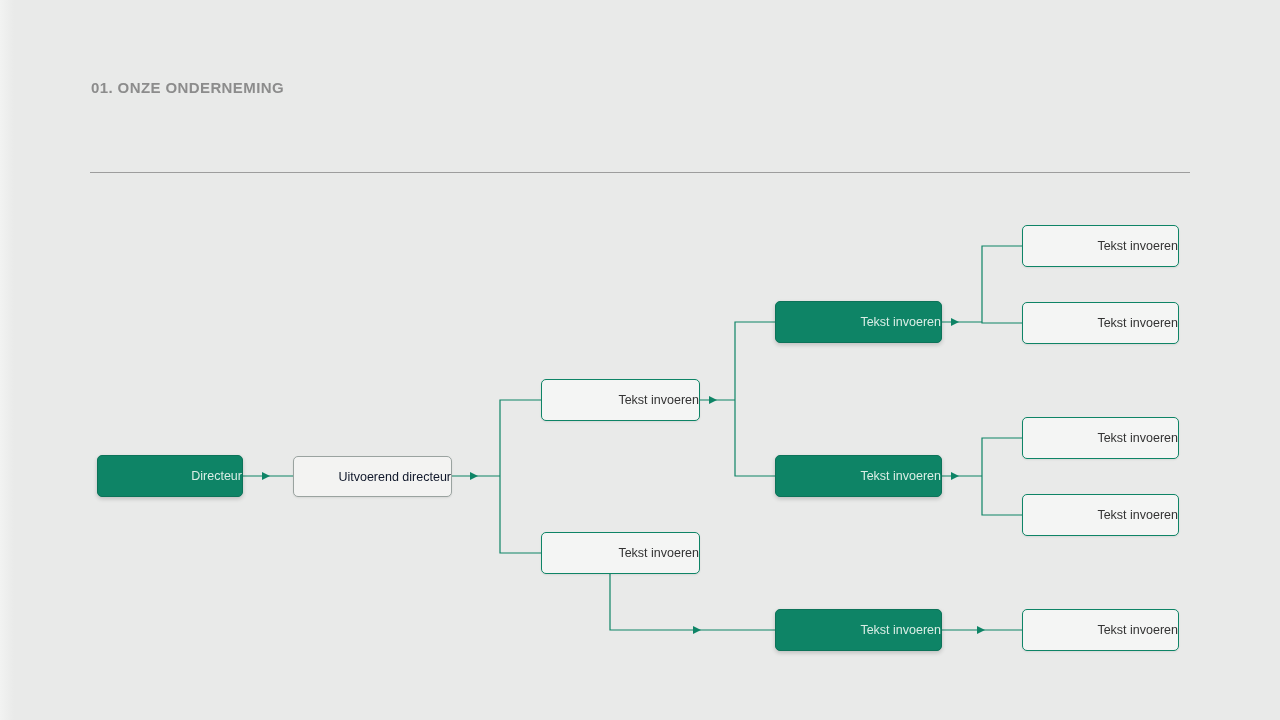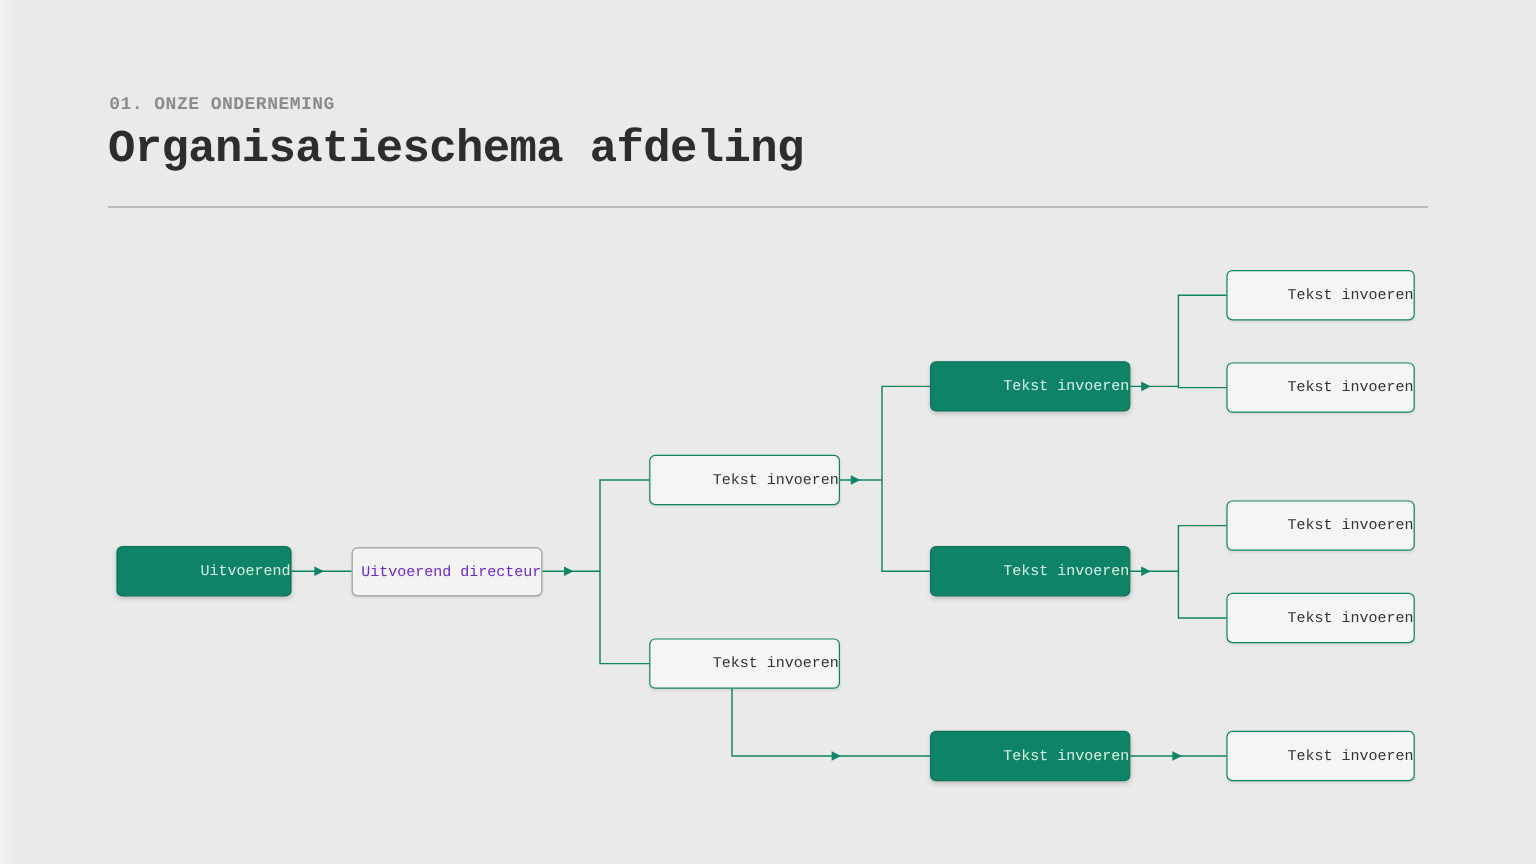--- a/index.html
+++ b/index.html
@@ -7,21 +7,20 @@
   body {
     background: #e9eae9;
     font-family: "Liberation Sans", sans-serif;
     overflow: hidden;
   }
   .slide {
     position: relative;
     width: 1086px;
     height: 720px;
     background: linear-gradient(90deg, #f2f3f2 0px, #e9eae9 14px);
-    font-family: Liberation Mono, monospace;
   }
   .kicker {
     position: absolute;
     left: 91px;
     top: 79px;
     font-size: 15px;
     font-weight: 700;
     letter-spacing: 0.4px;
     color: #8c8c8c;
   }
@@ -67,21 +66,21 @@
   }
   .node.outlined {
     background: #f4f5f4;
     border: 1px solid #0e8466;
     color: #333333;
     box-shadow: 0 1px 2px rgba(0,0,0,0.08);
   }
   .node.outlined-gray {
     background: #f3f3f2;
     border: 1px solid #9aa3a0;
-    color: #6d28d9;
+    color: #0f172a;
     box-shadow: 0 1px 2px rgba(0,0,0,0.08);
   }
   .n1  { left:  97px; top: 455px; width: 146px; height: 42px; }
   .n2  { left: 293px; top: 456px; width: 159px; height: 41px; }
   .n3  { left: 541px; top: 379px; width: 159px; height: 42px; }
   .n4  { left: 541px; top: 532px; width: 159px; height: 42px; }
   .n5  { left: 775px; top: 301px; width: 167px; height: 42px; }
   .n6  { left: 775px; top: 455px; width: 167px; height: 42px; }
   .n7  { left: 775px; top: 609px; width: 167px; height: 42px; }
   .n8  { left: 1022px; top: 225px; width: 157px; height: 42px; }
@@ -89,21 +88,20 @@
   .n10 { left: 1022px; top: 417px; width: 157px; height: 42px; }
   .n11 { left: 1022px; top: 494px; width: 157px; height: 42px; }
   .n12 { left: 1022px; top: 609px; width: 157px; height: 42px; }
 </style>
 </head>
 <body>
 
 <div class="slide">
 
   <div class="kicker">01. ONZE ONDERNEMING</div>
-  <h1 class="title">Organisatieschema afdeling</h1>
   <div class="rule"></div>
 
   <svg class="connectors" viewBox="0 0 1280 720" xmlns="http://www.w3.org/2000/svg">
     <g stroke="#0e8466" stroke-width="1.2" fill="none">
       <path d="M243 476 H293"></path>
       <path d="M452 476 H500"></path>
       <path d="M541 400 H500 V553 H541"></path>
       <path d="M700 400 H735"></path>
       <path d="M775 322 H735 V476 H775"></path>
       <path d="M942 322 H982"></path>
@@ -118,21 +116,21 @@
       <polygon points="470,472 470,480 478,476"></polygon>
       <polygon points="709,396 709,404 717,400"></polygon>
       <polygon points="951,318 951,326 959,322"></polygon>
       <polygon points="951,472 951,480 959,476"></polygon>
       <polygon points="693,626 693,634 701,630"></polygon>
       <polygon points="977,626 977,634 985,630"></polygon>
     </g>
   </svg>
 
   <div class="node filled n1">
-    <span>Uitvoerend</span>
+    <span>Directeur</span>
   </div>
   <div class="node outlined-gray n2">
     <span>Uitvoerend directeur</span>
   </div>
   <div class="node outlined n3">
     <span>Tekst invoeren</span>
   </div>
   <div class="node outlined n4">
     <span>Tekst invoeren</span>
   </div>

